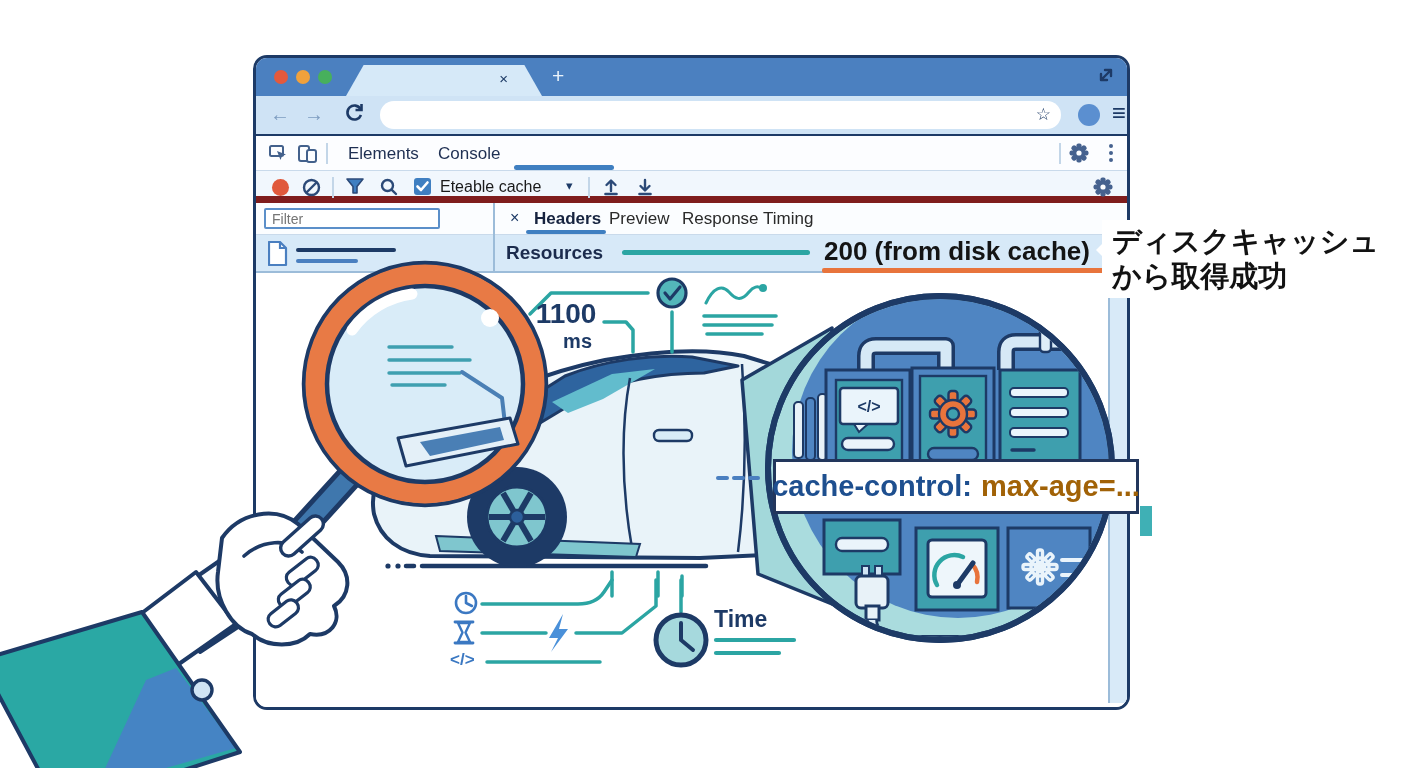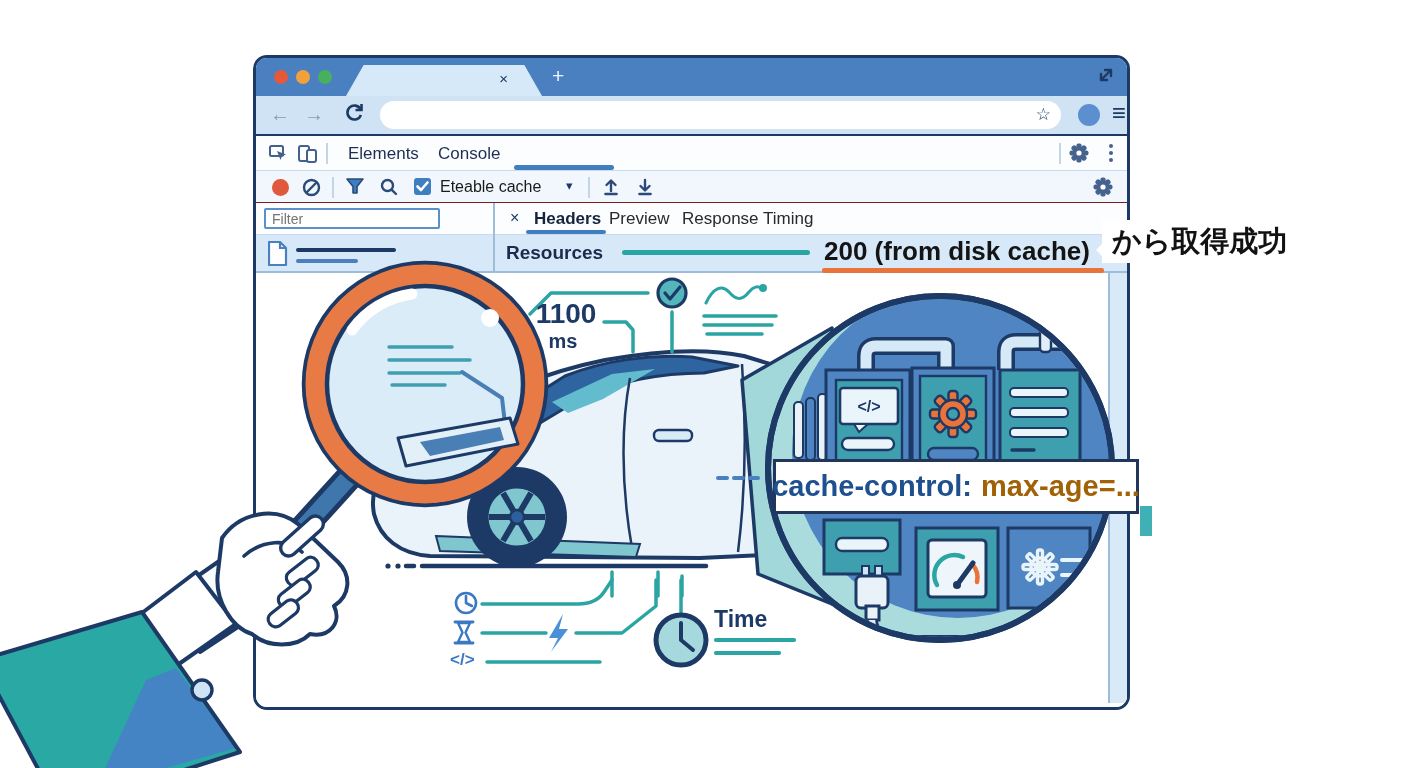--- a/index.html
+++ b/index.html
@@ -31,21 +31,21 @@
   .dt-tabbar{position:absolute;left:0;top:78px;width:100%;height:35px;background:#fcfdff;
     border-bottom:1px solid #c9daeb;}
   .dt-sep{position:absolute;top:7px;width:2px;height:21px;background:#c3d6e8;}
   .dt-tab{position:absolute;top:8px;font-size:17px;color:#1e2f52;}
   .dt-tab-active{position:absolute;top:5px;font-size:20px;font-weight:700;color:#10131a;}
   .dt-underline{position:absolute;left:258px;bottom:0;width:100px;height:5px;background:#3f7fc1;border-radius:3px;}
   .v-dots{position:absolute;right:14px;top:8px;display:flex;flex-direction:column;gap:3px;}
   .v-dots i{width:4px;height:4px;border-radius:50%;background:#46628f;}
 
   .dt-controls{position:absolute;left:0;top:113px;width:100%;height:32px;background:#f1f7fd;
-    border-bottom:1px solid #7f1d1d;}
+    border-bottom:7px solid #7f1d1d;}
   .rec{position:absolute;left:16px;top:8px;width:17px;height:17px;border-radius:50%;background:#e0593c;}
   .chk{position:absolute;left:158px;top:7px;width:17px;height:17px;background:#3f7fc1;border-radius:3px;}
   .chk-label{position:absolute;left:184px;top:7px;font-size:16px;color:#1a1a1a;}
   .caret{position:absolute;left:310px;top:7px;font-size:13px;color:#1d3a66;}
 
   .dt-filterrow{position:absolute;left:0;top:145px;width:100%;height:32px;background:#fbfdff;
     border-bottom:1px solid #c9daeb;}
   .filter-input{position:absolute;left:8px;top:5px;width:176px;height:21px;border:2px solid #5b8fc9;
     border-radius:2px;font-size:14px;color:#555;padding:0 6px;background:#fff;}
   .ptab{position:absolute;top:6px;font-size:17px;color:#2a2a2a;}
@@ -68,21 +68,21 @@
   .scrollstrip{position:absolute;left:852px;top:215px;width:22px;height:430px;background:#d8eaf8;
     border-left:2px solid #9cbcd9;}
 
   
   .art{position:absolute;left:0;top:0;width:1408px;height:768px;z-index:5;pointer-events:none;}
 
   
   .overlay{position:absolute;z-index:6;}
   .timing-note{left:534px;top:298px;width:64px;text-align:center;color:#1d3a66;font-weight:600;}
   .timing-note .v{font-size:28px;display:block;}
-  .timing-note .u{font-size:20px;display:block;padding-right:6px;}
+  .timing-note .u{font-size:20px;display:block;text-align:right;padding-right:6px;}
   .cache-box{left:773px;top:459px;width:366px;height:55px;background:#fff;border:3px solid #22365c;
     display:flex;align-items:center;justify-content:center;gap:9px;white-space:nowrap;}
   .cache-box .k{font-size:29px;font-weight:700;color:#1e4f8f;}
   .cache-box .val{font-size:29px;font-weight:700;color:#a16207;}
   .bubble{left:1102px;top:220px;background:#fff;padding:4px 10px;z-index:7;}
   .bubble:before{content:"";position:absolute;left:-16px;top:20px;border:10px solid transparent;border-right-color:#fff;}
   .jline{font-size:29px;font-weight:700;color:#121212;line-height:35px;white-space:nowrap;}
   .cache-note{left:1152px;top:452px;}
   .cache-note .jline{font-size:30px;line-height:36px;}
   .teal-chip{left:1140px;top:506px;width:12px;height:30px;background:#3fb0b5;z-index:6;}
@@ -469,20 +469,21 @@
     <span class="v">1100</span>
     <span class="u">ms</span>
   </div>
 
   <div class="overlay cache-box">
     <span class="k">cache-control:</span>
     <span class="val">max-age=...</span>
   </div>
 
   <div class="overlay bubble">
+    <div class="jline">ディスクキャッシュ</div>
     <div class="jline">から取得成功</div>
   </div>
 
   <div class="overlay teal-chip"></div>
 
   <div class="overlay time-label">Time</div>
   <div class="overlay code-glyph">&lt;/&gt;</div>
 </div>
 
 </body></html>

